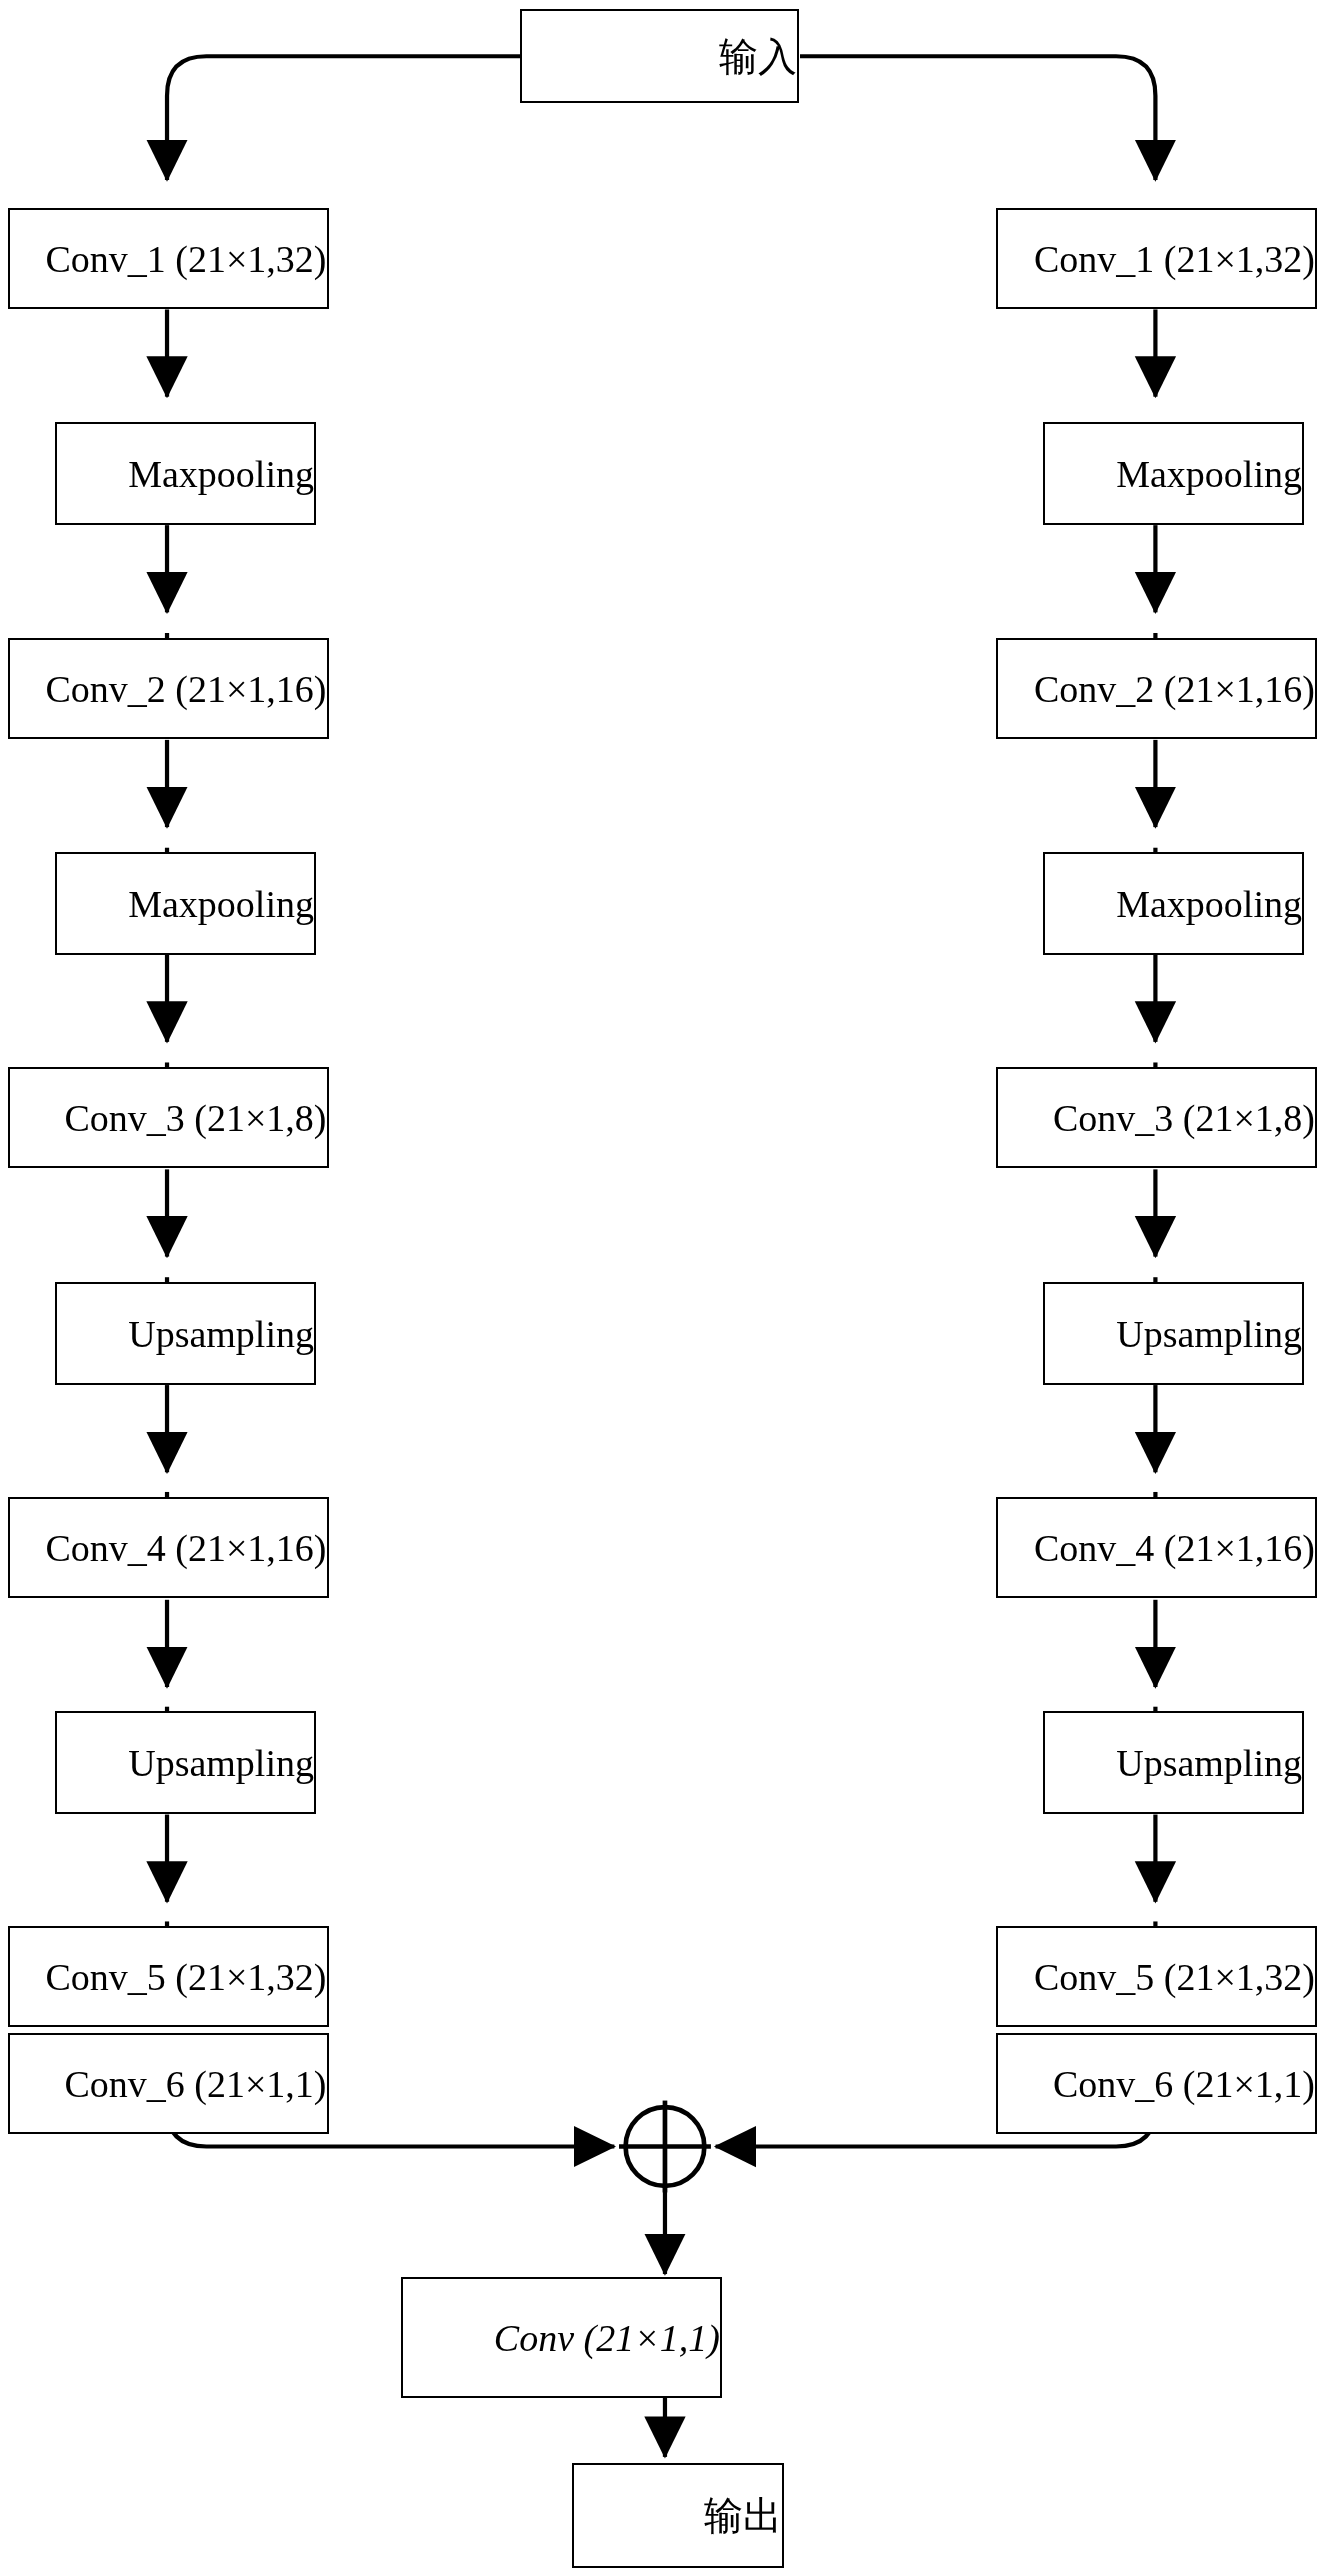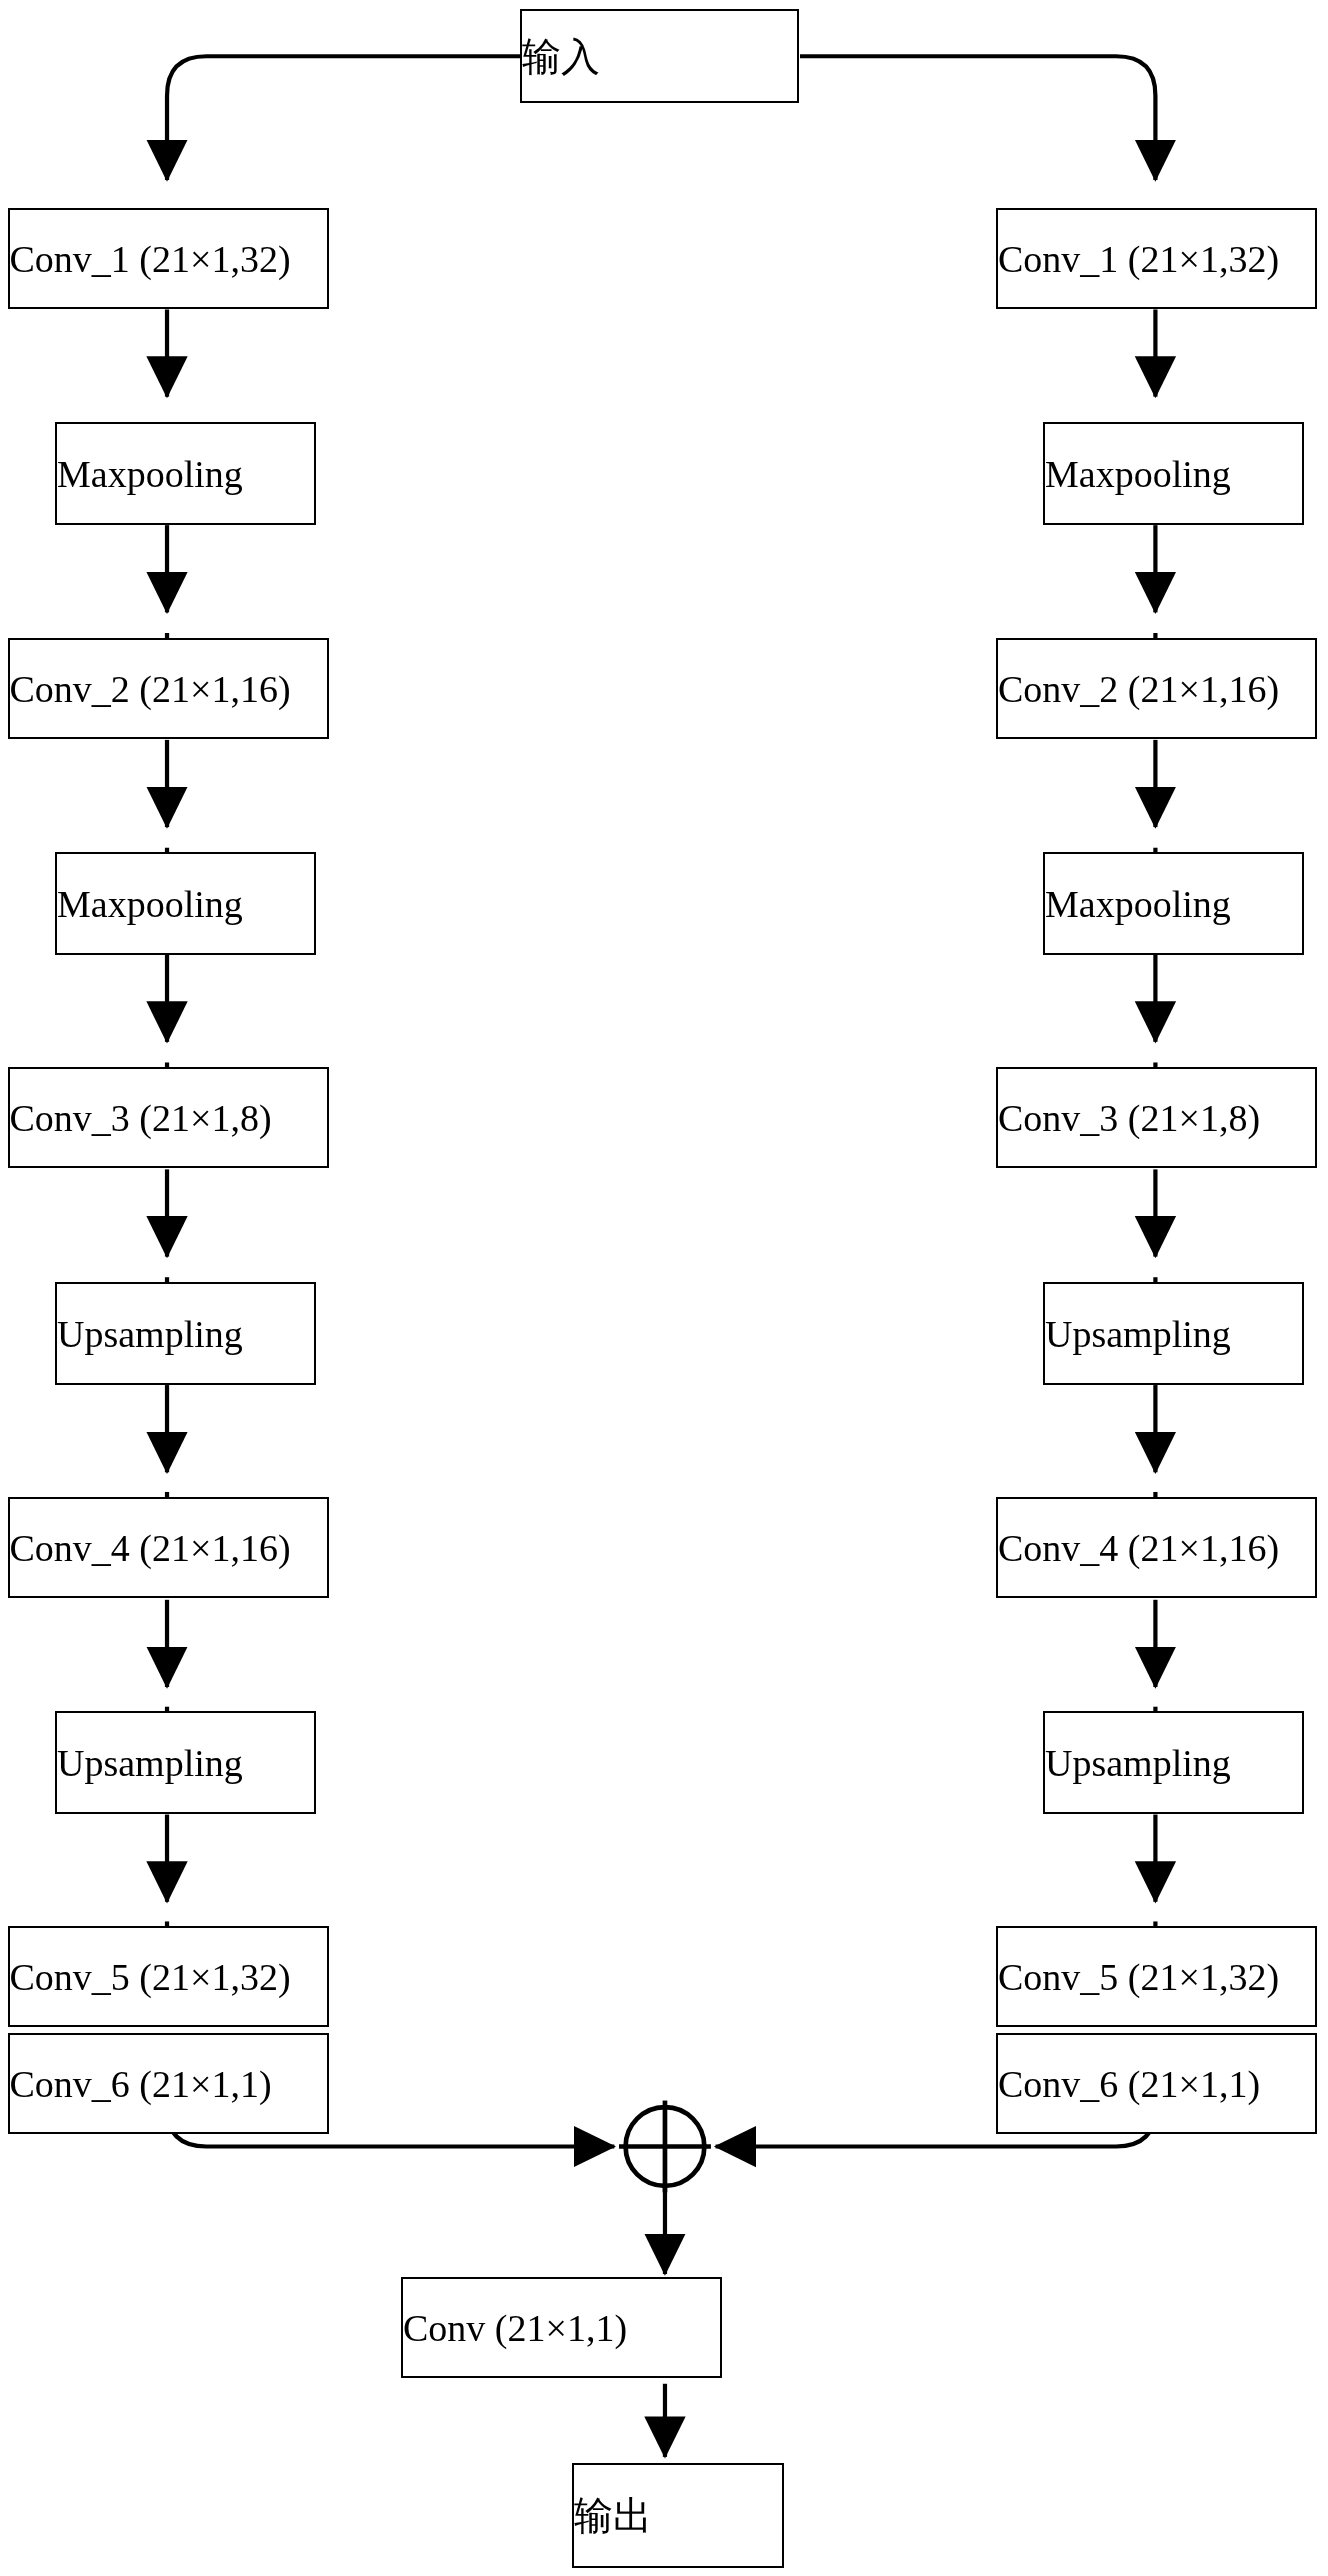--- a/index.html
+++ b/index.html
@@ -1,21 +1,21 @@
 <!DOCTYPE html>
 <html style="font-size:15px"><head>
 <meta charset="utf-8">
 <style>
   html,body{margin:0;padding:0;background:#fff;}
   body{width:1329px;height:2576px;overflow:hidden;
        font-family:"Liberation Serif","DejaVu Serif",serif;}
   #stage{position:relative;width:1329px;height:2576px;background:#ffffff;}
   svg.layer{position:absolute;left:0;top:0;width:1329px;height:2576px;}
   .node{position:absolute;box-sizing:border-box;border:2.8px solid #000;background:#fff;
-        display:flex;align-items:center;justify-content:flex-start;color:#000;
+        display:flex;align-items:center;justify-content:flex-end;color:#000;
         font-family:"Liberation Serif","DejaVu Serif",serif;white-space:nowrap;}
   .node span{display:block;line-height:1;}
   .conv{font-size:38px;}
   .op{font-size:38px;margin-left:17px;}
   .term{font-size:39px;}
   .merge-hit{position:absolute;border-radius:50%;}
 </style>
 </head>
 <body>
 
@@ -140,21 +140,21 @@
   </div>
   <div class="node conv" style="left:996px;top:1926px;width:321px;height:101px;">
     <span>Conv_5 (21×1,32)</span>
   </div>
   <div class="node conv" style="left:996px;top:2033px;width:321px;height:101px;">
     <span>Conv_6 (21×1,1)</span>
   </div>
 
   <div class="merge-hit" style="left:624px;top:2105px;width:83px;height:83px;"></div>
 
-  <div class="node conv" style="left:401px;top:2277px;width:321px;height:101px;">
+  <div class="node conv" style="left:401px;top:2277px;width:321px;height:121px;font-style:italic;">
     <span>Conv (21×1,1)</span>
   </div>
   <div class="node term" style="left:572px;top:2463px;width:212px;height:105px;">
     <span>输出</span>
   </div>
 
 </div>
 
 
 </body></html>

